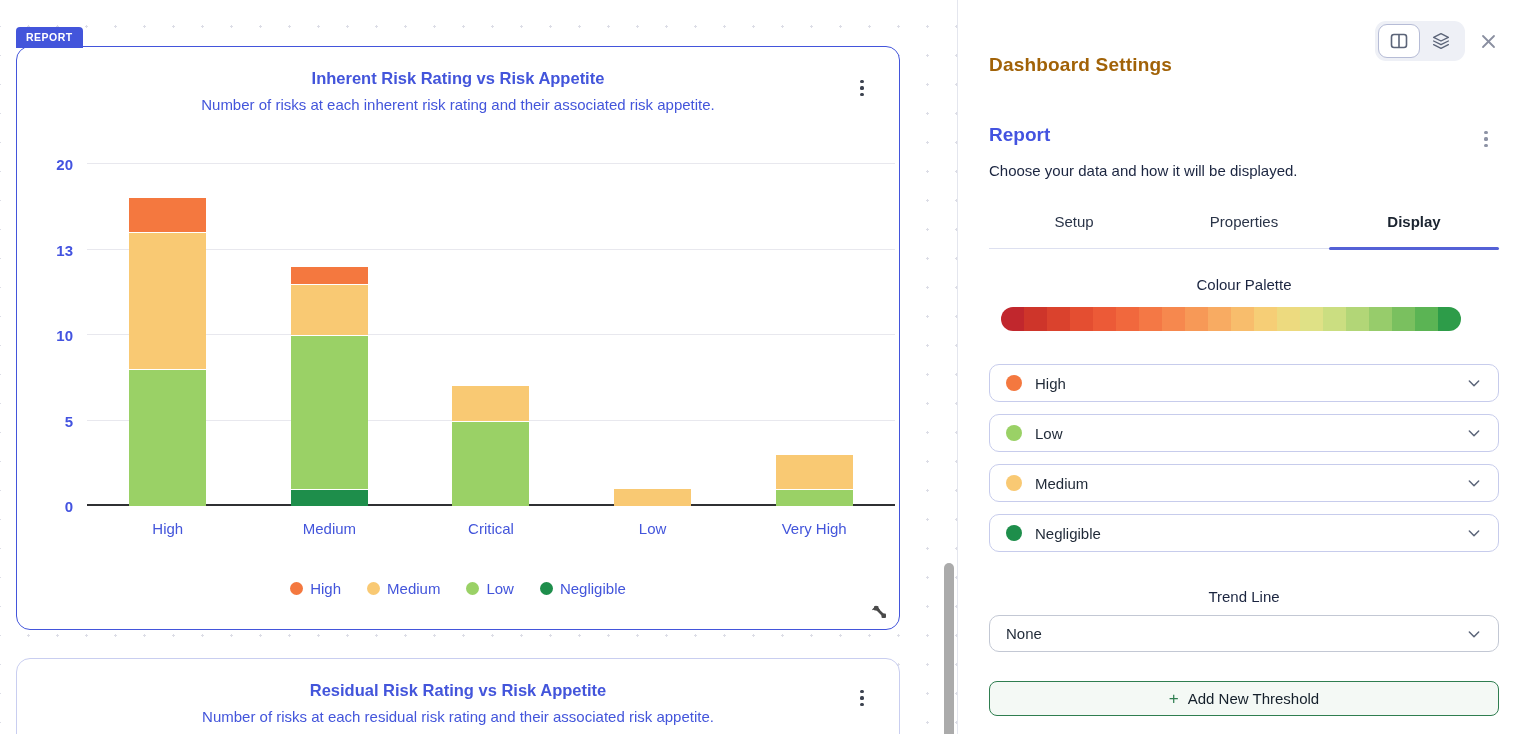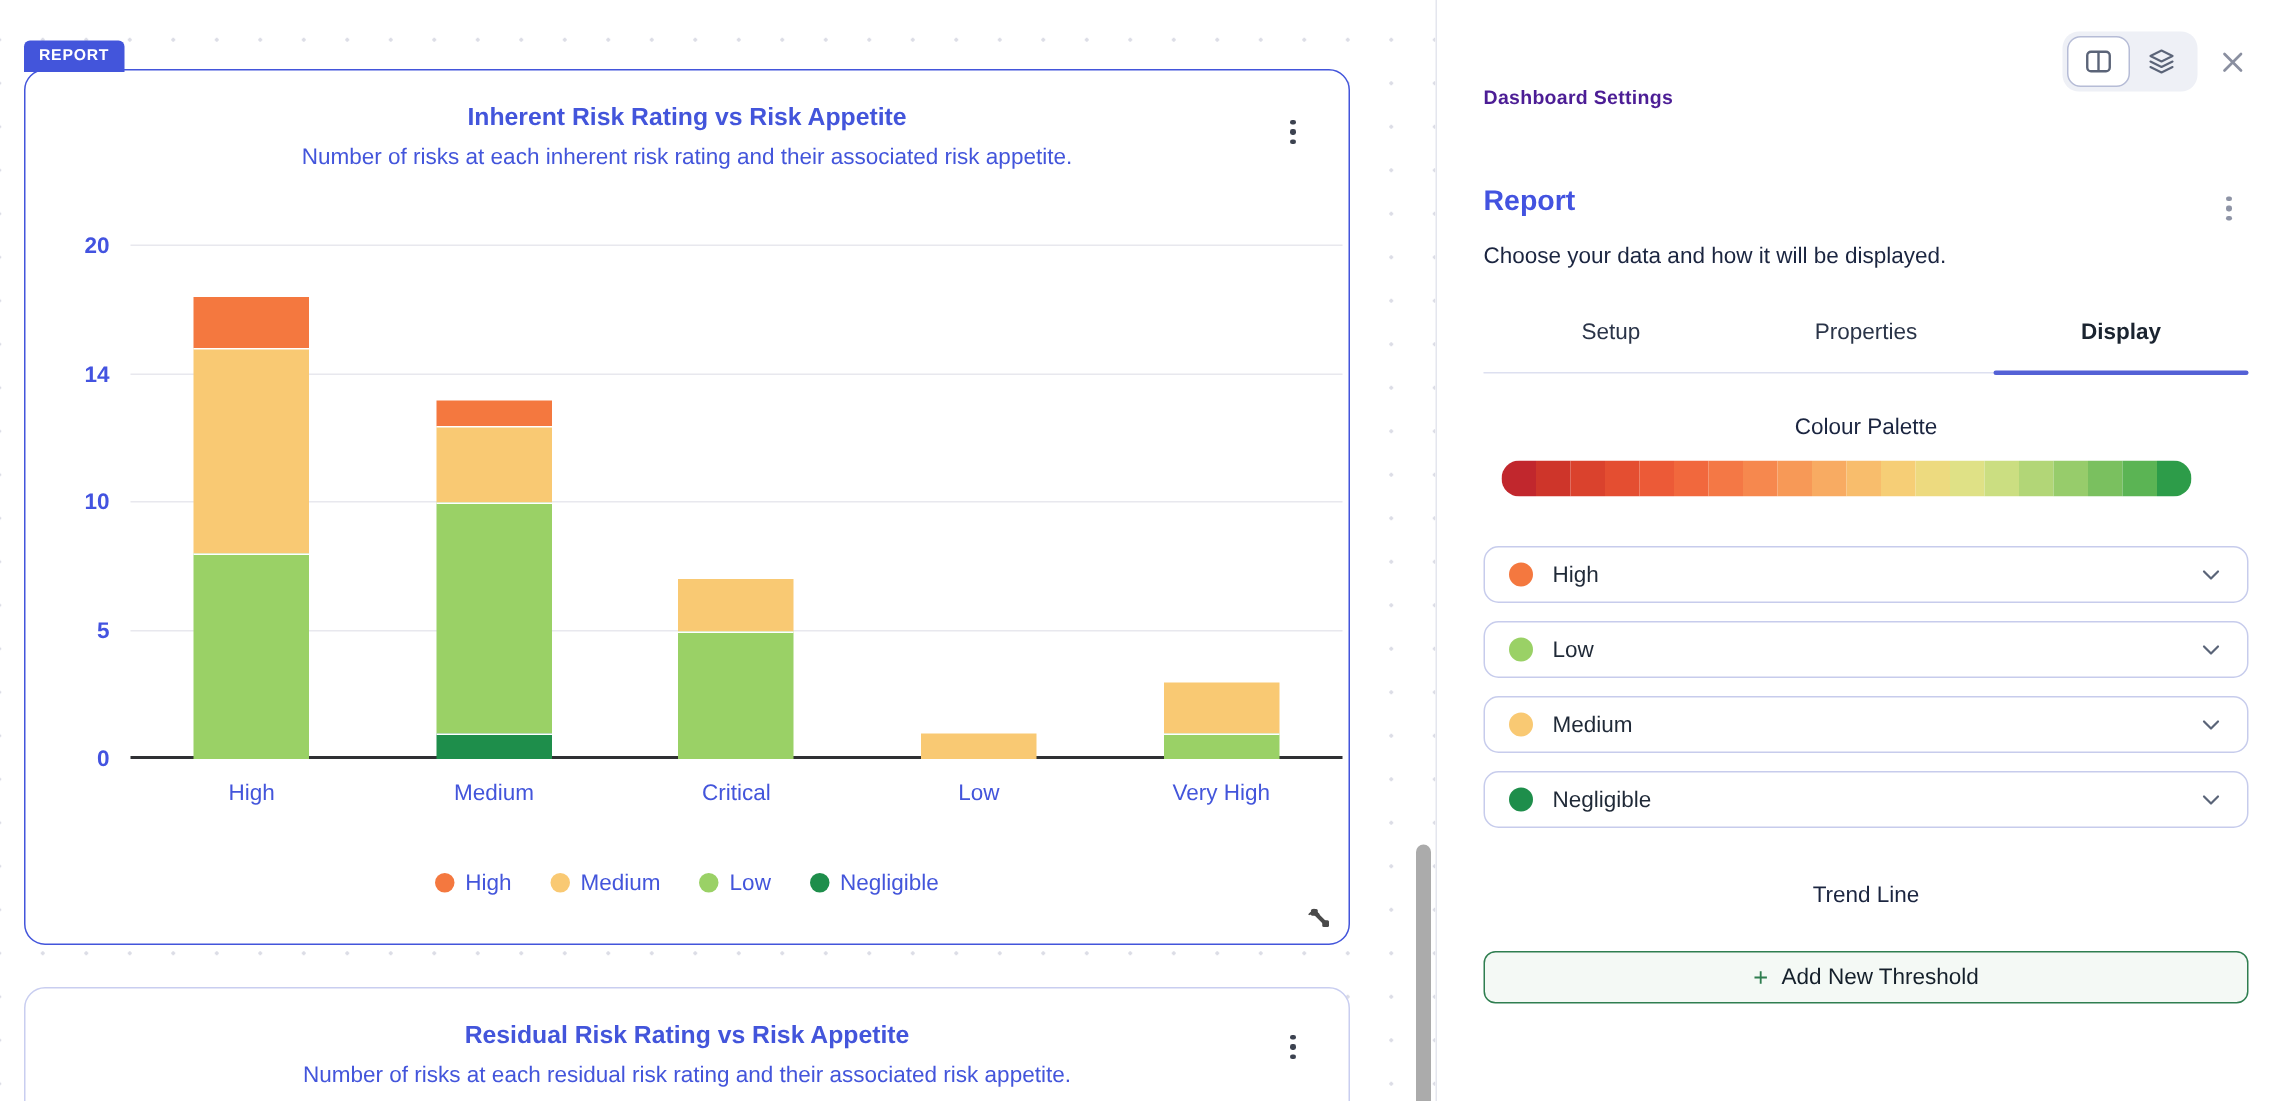--- a/index.html
+++ b/index.html
@@ -51,21 +51,21 @@
   .legend .lbl { color:#4355DB; font-size:15px; }
   .resize-handle { position:absolute; right:10px; bottom:8px; width:18px; height:18px; cursor:nwse-resize; }
 
   .scroll-thumb { position:absolute; left:944px; top:563px; width:10px; height:171px;
                   background:#ABABAB; border-radius:6px 6px 0 0; z-index:4; cursor:grab; }
 
   
   .settings { position:absolute; left:957px; top:0; width:560px; height:734px; background:#fff;
               border-left:1px solid #E4E6EE; padding:20px 18px 0 31px; }
   .settings-header { display:flex; align-items:center; justify-content:space-between; height:42px; }
-  .settings-title { font-size:13px; font-weight:bold; color:#4c1d95; letter-spacing:.2px;margin-top:47px; }
+  .settings-title { font-size:19px; font-weight:bold; color:#a16207; letter-spacing:.2px;margin-top:47px; }
   .header-controls { display:flex; align-items:center; gap:12px; }
   .seg-control { display:flex; align-items:center; background:#EEF0F6; border-radius:11px; padding:3px; }
   .seg-btn { width:42px; height:34px; display:flex; align-items:center; justify-content:center;
              border-radius:9px; cursor:pointer; }
   .seg-btn.active { background:#fff; border:1px solid #B6BCD6; }
   .close-btn { width:22px; height:22px; display:flex; align-items:center; justify-content:center; cursor:pointer; }
 
   .report-row { margin-top:62px; display:flex; align-items:flex-start; justify-content:space-between; }
   .report-heading { font-size:19px; font-weight:bold; color:#4353E0; }
   .report-kebab { margin-top:4px; margin-right:6px; }
@@ -120,21 +120,21 @@
         </div>
 
       <div class="plot" id="plot">
           <div class="gridline zero" style="bottom: 0px;"></div>
           <div class="ytick" style="top: 342px;">0</div>
           <div class="gridline" style="bottom: 85.5px;"></div>
           <div class="ytick" style="top: 256.5px;">5</div>
           <div class="gridline" style="bottom: 171px;"></div>
           <div class="ytick" style="top: 171px; text-align: right;">10</div>
           <div class="gridline" style="bottom: 256.5px;"></div>
-          <div class="ytick" style="top: 85.5px;">14</div>
+          <div class="ytick" style="top: 85.5px;">13</div>
           <div class="gridline" style="bottom: 342px;"></div>
           <div class="ytick" style="top: 0px;">20</div>
           <div class="bars">
             <div class="bar-col">
               <div class="bar-seg" style="height: 34.2px; background: rgb(244, 120, 63);"></div>
               <div class="bar-seg" style="height: 136.8px; background: rgb(249, 201, 115); border-top: 1.5px solid rgb(255, 255, 255);"></div>
               <div class="bar-seg" style="height: 136.8px; background: rgb(154, 209, 102); border-top: 1.5px solid rgb(255, 255, 255);"></div>
             </div>
             <div class="bar-col">
               <div class="bar-seg" style="height: 17.1px; background: rgb(244, 120, 63);"></div>
@@ -298,19 +298,25 @@
         <div class="dropdown">
           <span class="dot" style="background: rgb(30, 142, 75);"></span>
           <span class="dd-label">Negligible</span>
           <svg class="chev" width="16" height="16" viewBox="0 0 24 24">
             <polyline points="5,9 12,16 19,9" fill="none" stroke="#5A6478" stroke-width="2.2" stroke-linecap="round" stroke-linejoin="round"></polyline>
           </svg>
         </div>
       </div>
 
     <div class="field-label trend-label">Trend Line</div>
+    <div class="trend-dropdown">
+      <span class="dd-label">None</span>
+      <svg class="chev" width="16" height="16" viewBox="0 0 24 24">
+        <polyline points="5,9 12,16 19,9" fill="none" stroke="#5A6478" stroke-width="2.2" stroke-linecap="round" stroke-linejoin="round"></polyline>
+      </svg>
+    </div>
 
     <button class="add-btn">
       <span class="plus">+</span>
       <span>Add New Threshold</span>
     </button>
   </aside>
 </div>
 
 </body></html>

